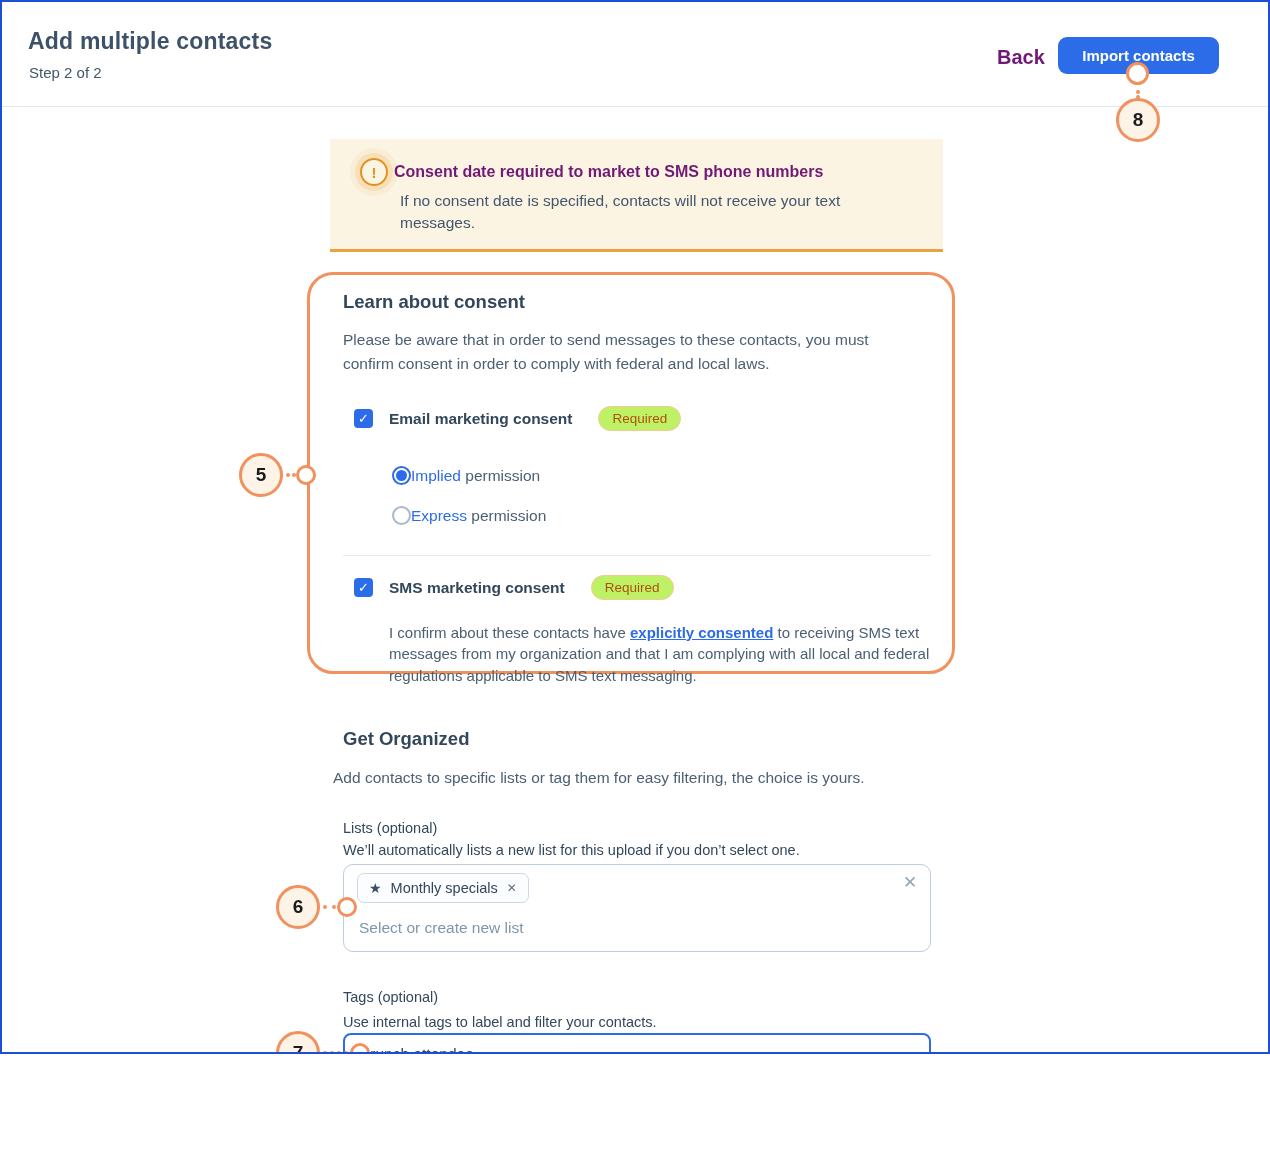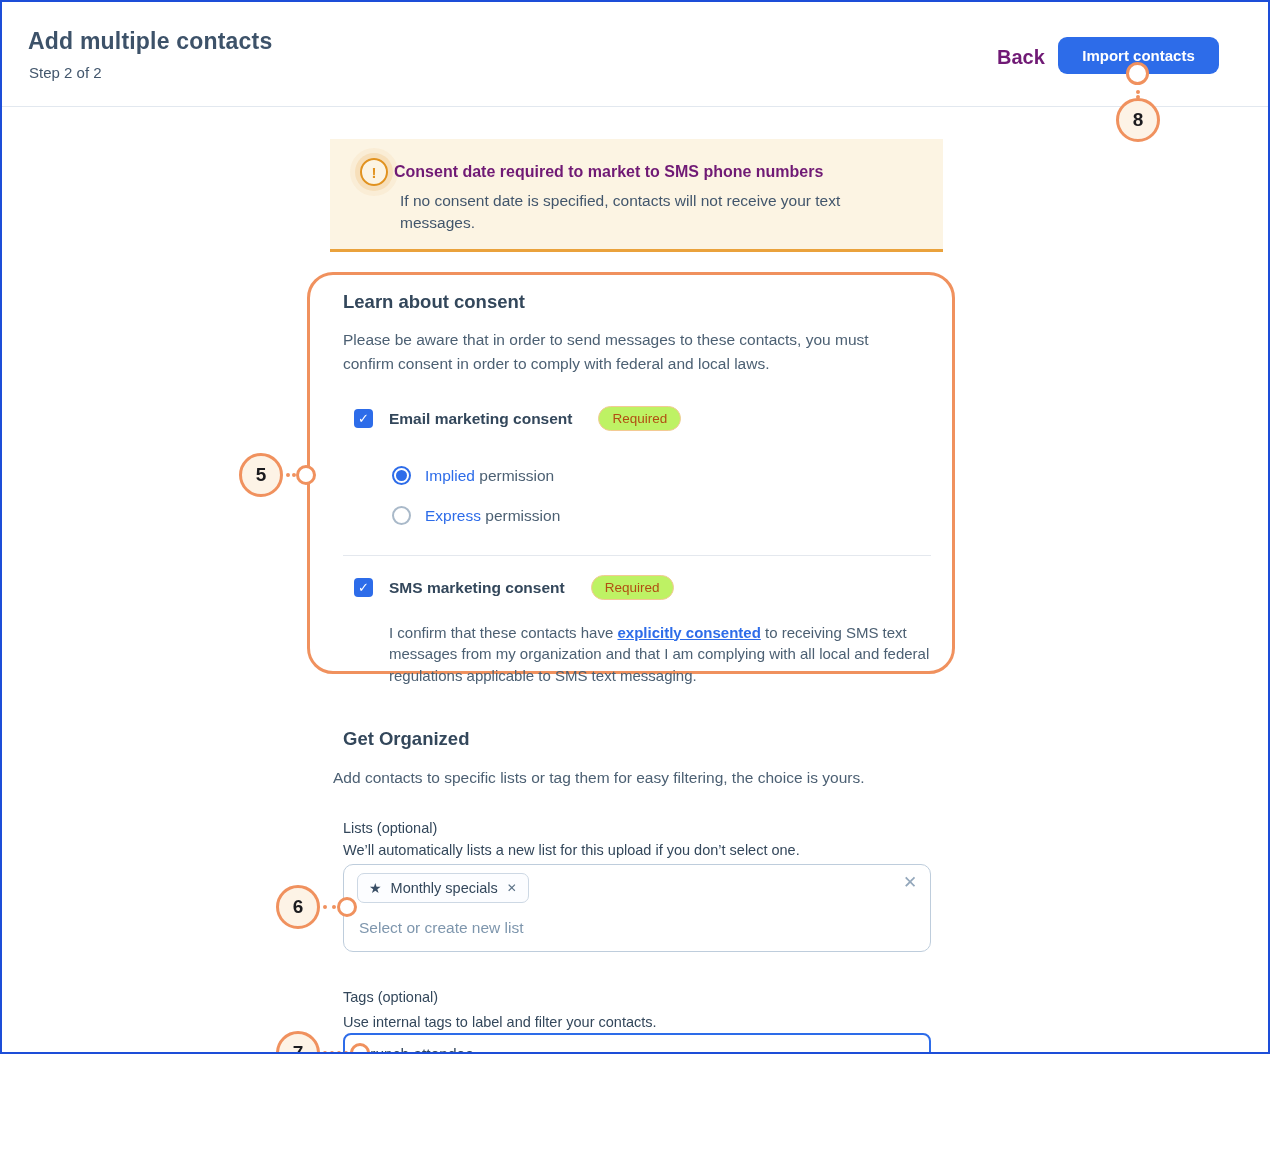--- a/index.html
+++ b/index.html
@@ -46,21 +46,21 @@
   .chk-row { display:flex; align-items:center; gap:16px; }
   .checkbox { width:19px; height:19px; background:#2d6ce9; border-radius:4px; flex:0 0 auto;
               display:flex; align-items:center; justify-content:center;
               color:#fff; font-family:"DejaVu Sans",sans-serif; font-size:13px; font-weight:700; }
   .chk-label { font-size:15.5px; font-weight:700; color:#33475b; }
   .badge { margin-left:10px; display:inline-flex; align-items:center; padding:4px 13px;
            background:#bef264; border:1px solid #f3ca94; border-radius:999px;
            font-size:13.5px; color:#b14e12; }
   .desc { font-size:15px; color:#4c6073; line-height:21.5px; white-space:pre-line; }
   .lnk { color:#2d6ce9; font-weight:700; text-decoration:underline; cursor:pointer; }
-  .radio-row { display:flex; align-items:center; gap:14px; cursor:pointer; }
+  .radio-row { display:flex; align-items:center; cursor:pointer; }
   .radio { width:19px; height:19px; border-radius:50%; background:#fff; flex:0 0 auto; }
   .radio.sel { border:2px solid #2d6ce9; display:flex; align-items:center; justify-content:center; }
   .radio.sel::after { content:""; width:11px; height:11px; border-radius:50%; background:#2d6ce9; }
   .radio.unsel { border:2px solid #a9b9c9; }
   .radio-label { font-size:15.5px; color:#4c6073; }
   .radio-label .hl { color:#2d6ce9; }
   .box-divider { left:341px; top:553px; width:588px; height:1px; background:#e4e8ee; }
 
   
   .field-label { font-size:14.5px; color:#33475b; }
@@ -135,21 +135,21 @@
   </div>
 
   <div class="abs box-divider"></div>
 
   <div class="abs chk-row" style="left:352px; top:573px;">
     <div class="checkbox">✓</div>
     <div class="chk-label">SMS marketing consent</div>
     <div class="badge">Required</div>
   </div>
   <div class="abs desc" style="left:387px; top:598px; width:550px;">
-    <span>I confirm that these contacts have </span><span class="lnk">explicitly consented</span><span> to receiving SMS text
+    <span>I confirm about these contacts have </span><span class="lnk">explicitly consented</span><span> to receiving SMS text
 messages from my organization and that I am complying with all local and federal
 regulations applicable to SMS text messaging.</span>
   </div>
 
   <div class="abs sec-h" style="left:341px; top:726px;">Get Organized</div>
   <div class="abs body-txt" style="left:331px; top:764px; width:600px;">Add contacts to specific lists or tag them for easy filtering, the choice is yours.</div>
 
   <div class="abs field-label" style="left:341px; top:818px;">Lists (optional)</div>
   <div class="abs field-label" style="left:341px; top:840px;">We’ll automatically lists a new list for this upload if you don’t select one.</div>
 

